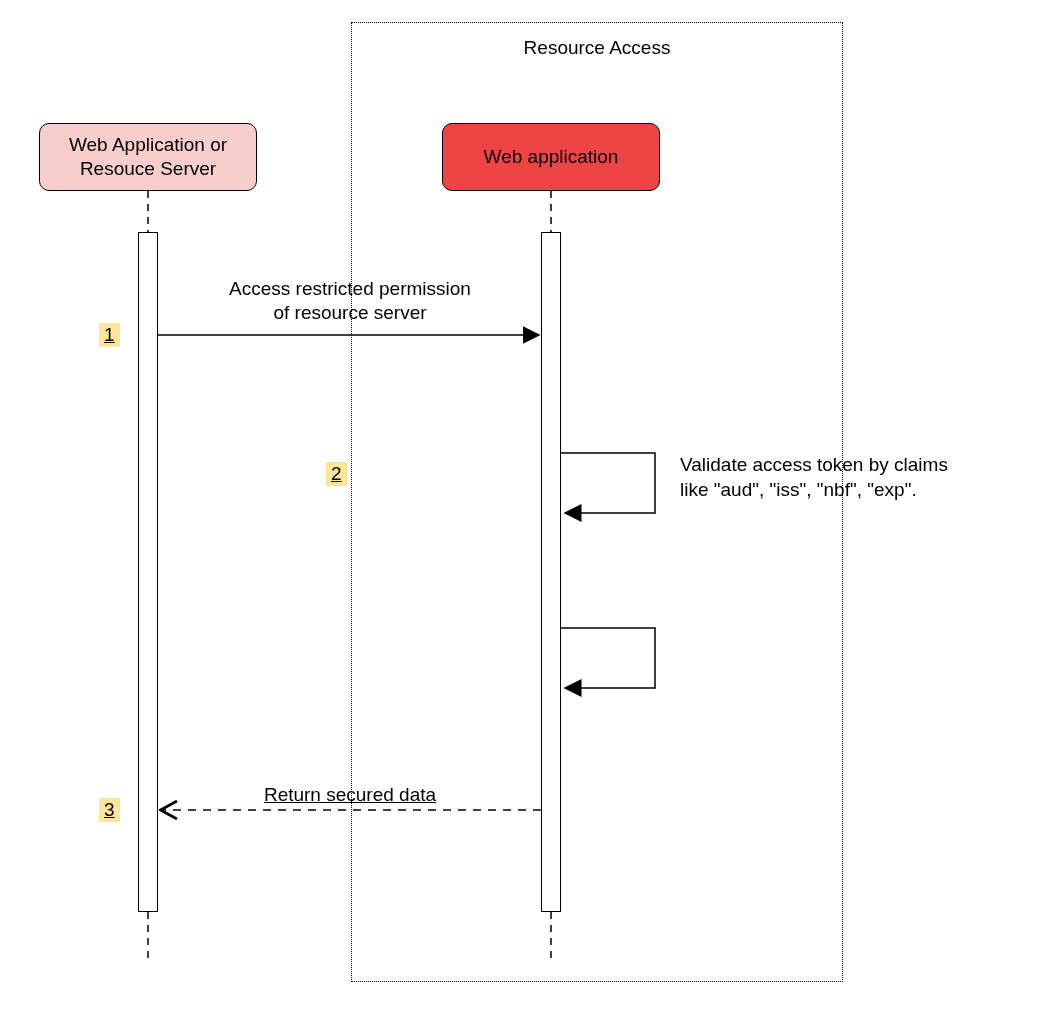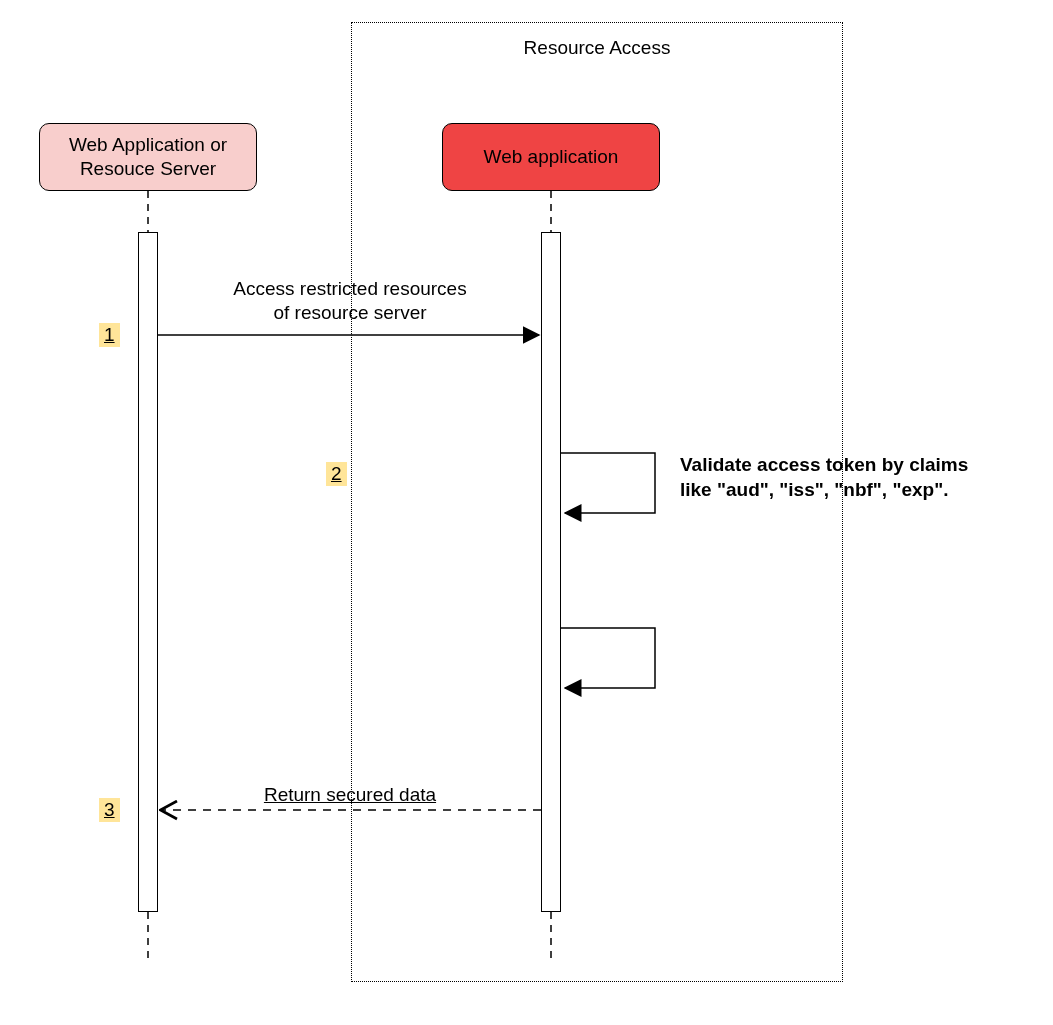--- a/index.html
+++ b/index.html
@@ -56,21 +56,20 @@
     position: absolute;
     font-size: 19px;
     text-align: center;
     line-height: 1.25;
   }
   .note-label {
     position: absolute;
     font-size: 19px;
     text-align: left;
     line-height: 1.3;
-    font-weight: bold;
   }
   svg.lines {
     position: absolute;
     left: 0;
     top: 0;
     pointer-events: none;
   }
 </style>
 </head>
 <body>
@@ -116,21 +115,21 @@
 
     <path d="M561 628 L655 628 L655 688 L565 688" fill="none" stroke="#000" stroke-width="1.5" marker-end="url(#arrow-solid)"></path>
 
     <line x1="541" y1="810" x2="162" y2="810" stroke="#000" stroke-width="1.5" stroke-dasharray="8,7" marker-end="url(#arrow-open)"></line>
   </svg>
 
   <div class="step-label" style="left:99px; top:323px;">1</div>
   <div class="step-label" style="left:326px; top:462px;">2</div>
   <div class="step-label" style="left:99px; top:798px;">3</div>
 
-  <div class="msg-label" style="left:185px; top:277px; width:330px; white-space:pre-line;">Access restricted resources
+  <div class="msg-label" style="left:185px; top:277px; width:330px; white-space:pre-line;">Access restricted permission
 of resource server</div>
 
   <div class="note-label" style="left:680px; top:453px; width:340px; white-space:pre-line;">Validate access token by claims
 like "aud", "iss", "nbf", "exp".</div>
 
 
   <div class="msg-label" style="left:230px; top:783px; width:240px;text-decoration:underline;">Return secured data</div>
 
 </div>
 

